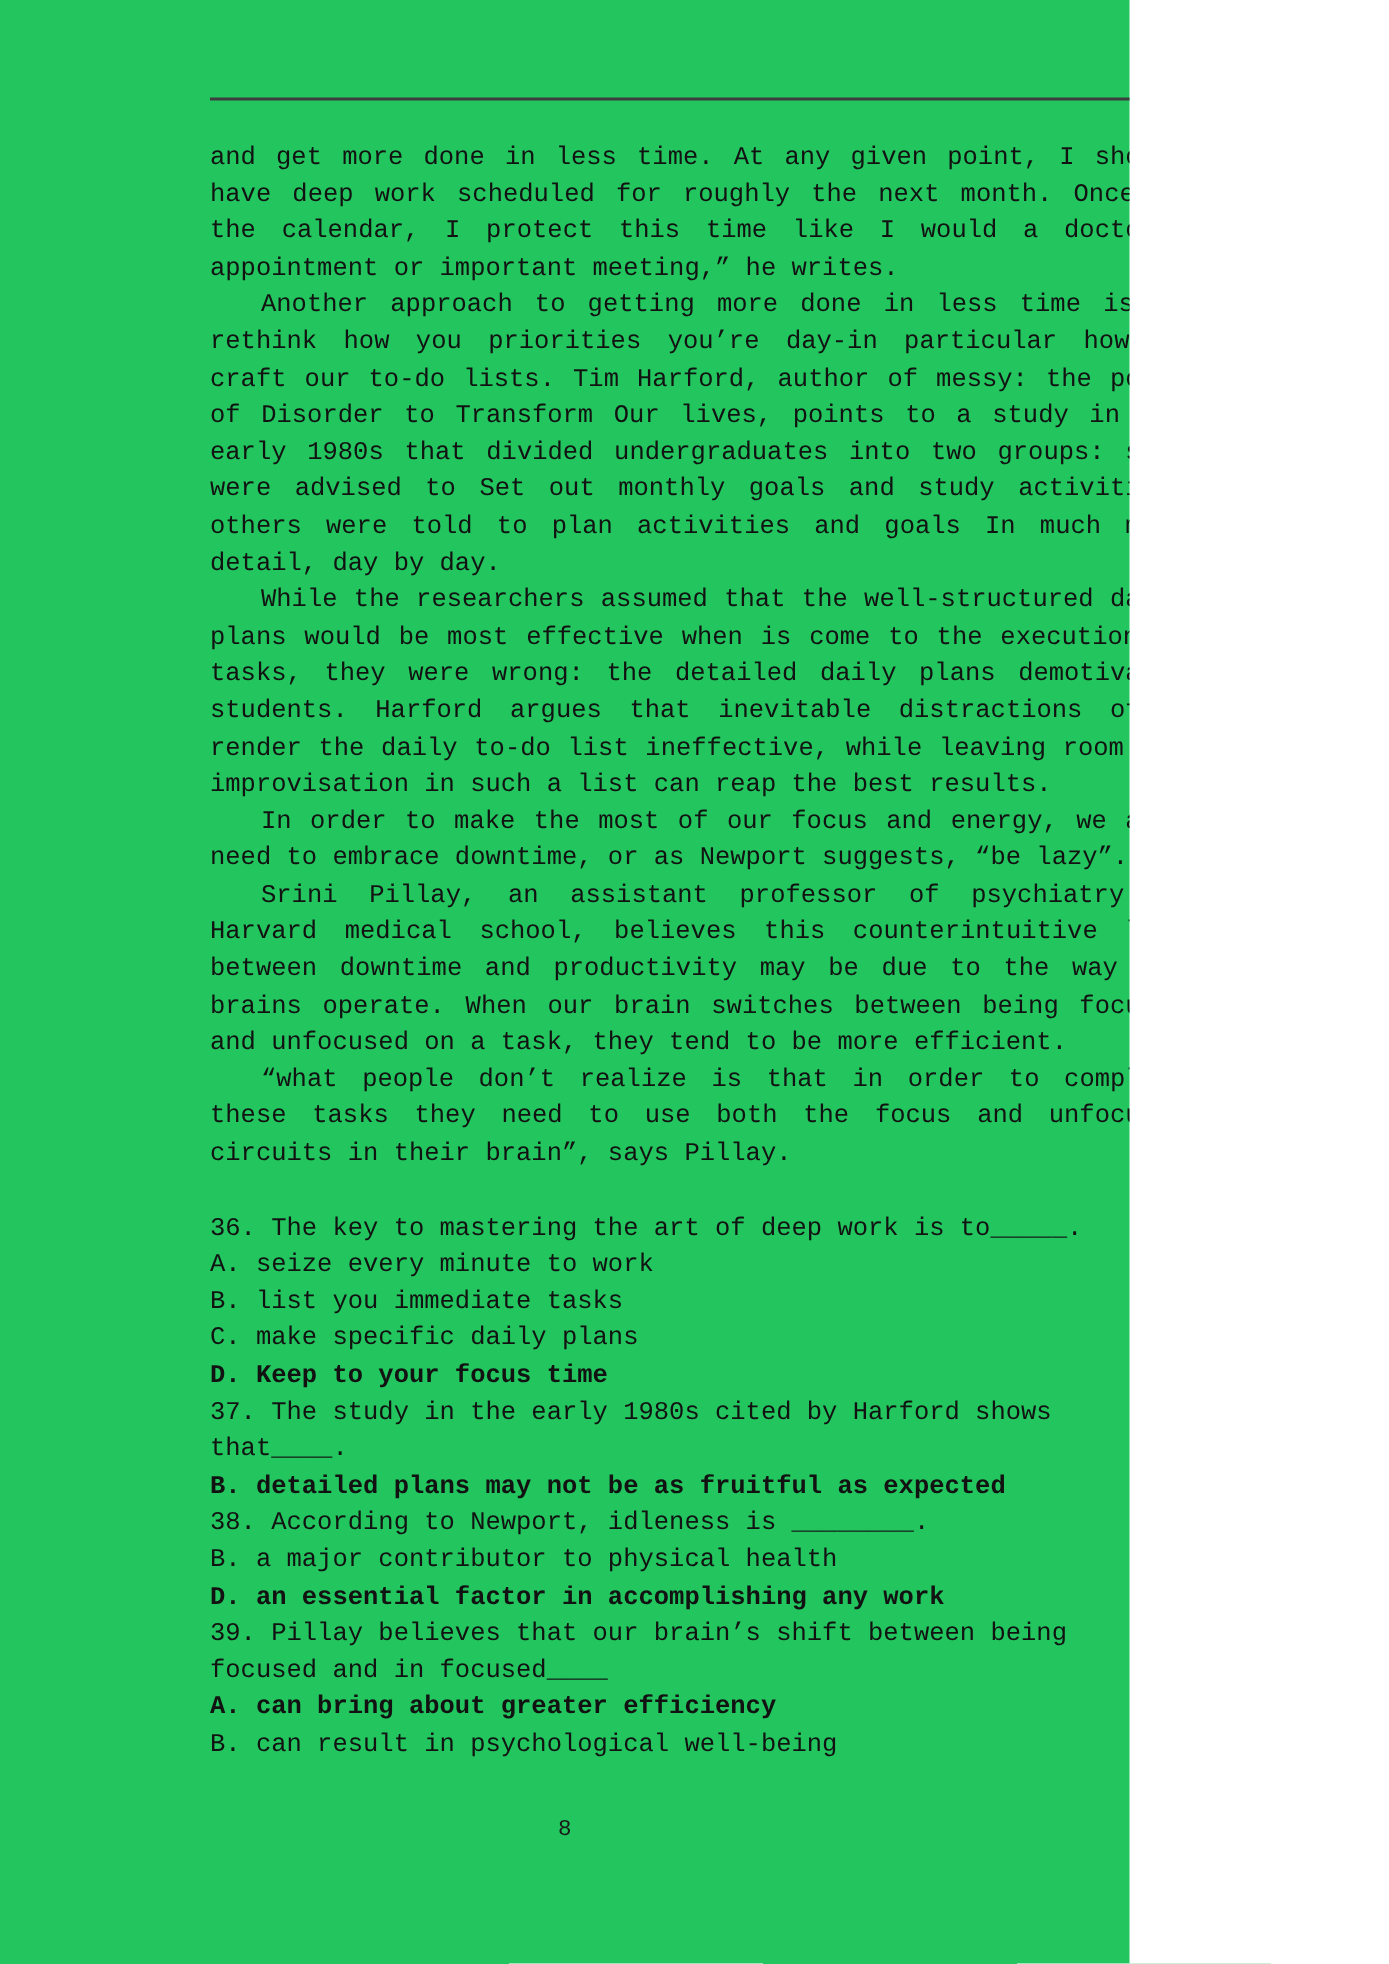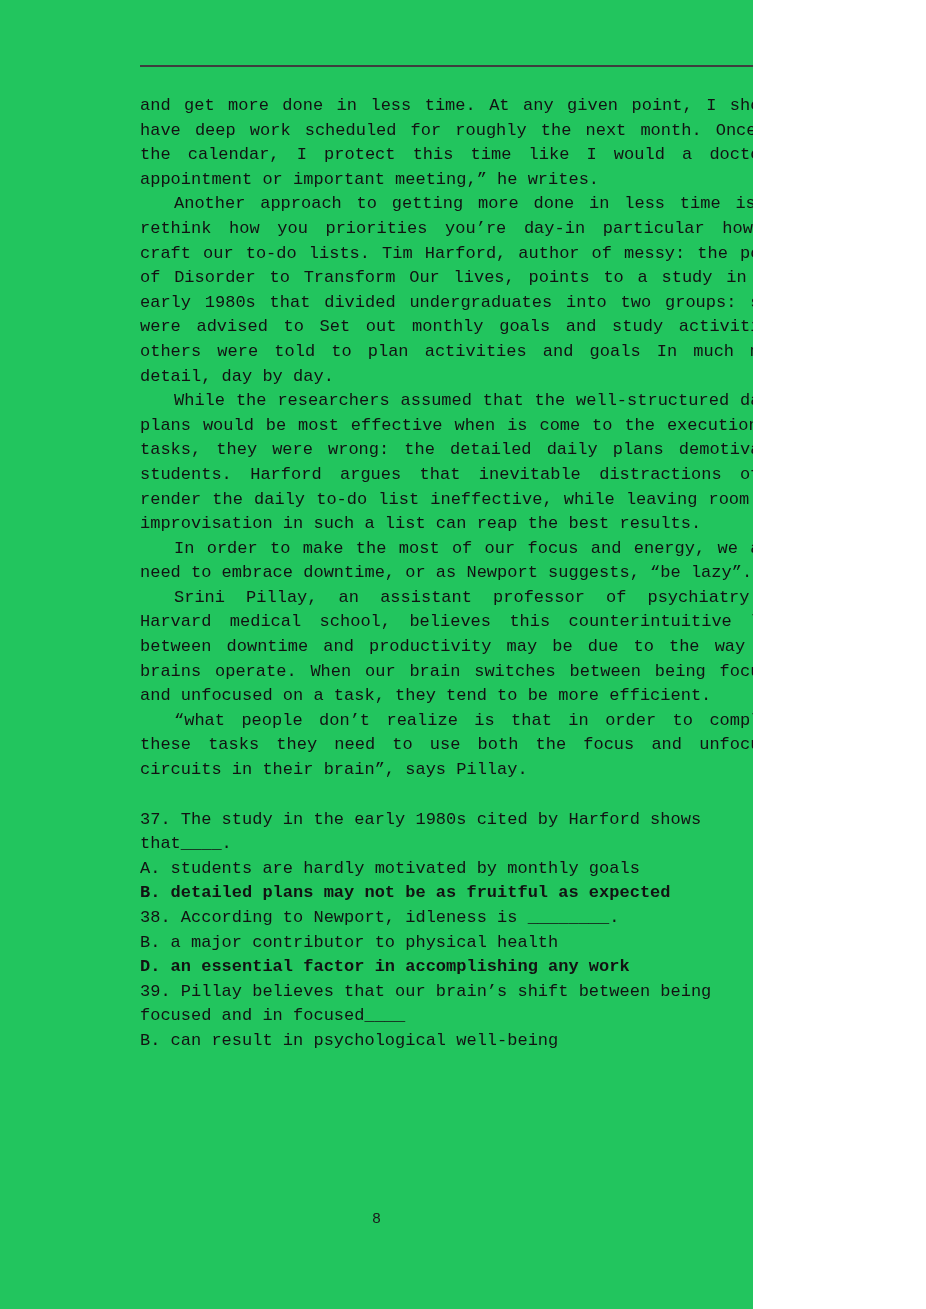--- a/index.html
+++ b/index.html
@@ -72,30 +72,37 @@
     <div class="passage">
         <p class="paragraph">and get more done in less time. At any given point, I should have deep work scheduled for roughly the next month. Once on the calendar, I protect this time like I would a doctor’s appointment or important meeting,” he writes.</p>
         <p class="paragraph indent">Another approach to getting more done in less time is to rethink how you priorities you’re day-in particular how we craft our to-do lists. Tim Harford, author of messy: the power of Disorder to Transform Our lives, points to a study in the early 1980s that divided undergraduates into two groups: some were advised to Set out monthly goals and study activities; others were told to plan activities and goals In much more detail, day by day.</p>
         <p class="paragraph indent">While the researchers assumed that the well-structured daily plans would be most effective when is come to the execution of tasks, they were wrong: the detailed daily plans demotivated students. Harford argues that inevitable distractions often render the daily to-do list ineffective, while leaving room for improvisation in such a list can reap the best results.</p>
         <p class="paragraph indent">In order to make the most of our focus and energy, we also need to embrace downtime, or as Newport suggests, “be lazy”.</p>
         <p class="paragraph indent">Srini Pillay, an assistant professor of psychiatry at Harvard medical school, believes this counterintuitive link between downtime and productivity may be due to the way our brains operate. When our brain switches between being focused and unfocused on a task, they tend to be more efficient.</p>
         <p class="paragraph indent">“what people don’t realize is that in order to complete these tasks they need to use both the focus and unfocused circuits in their brain”, says Pillay.</p>
       </div>
     <div class="questions">
         <div class="question">
+    <span class="stem">36. The key to mastering the art of deep work is to_____.</span>
+  <span class="option">A. seize every minute to work</span>
+          <span class="option">B. list you immediate tasks</span>
+          <span class="option">C. make specific daily plans</span>
+          <span class="option bold">D. Keep to your focus time</span>
+        </div>
+        <div class="question">
     <span class="stem">37. The study in the early 1980s cited by Harford shows that____.</span>
-  <span class="option">A. students are hardly motivated by monthly goals</span>
           <span class="option bold">B. detailed plans may not be as fruitful as expected</span>
         </div>
         <div class="question">
     <span class="stem">38. According to Newport, idleness is ________.</span>
           <span class="option">B. a major contributor to physical health</span>
           <span class="option bold">D. an essential factor in accomplishing any work</span>
         </div>
         <div class="question">
     <span class="stem">39. Pillay believes that our brain’s shift between being focused and in focused____</span>
+  <span class="option bold">A. can bring about greater efficiency</span>
           <span class="option">B. can result in psychological well-being</span>
         </div>
       </div>
   </div>
 
   <div class="page-number">8</div>
 </div>
 
 </body></html>

